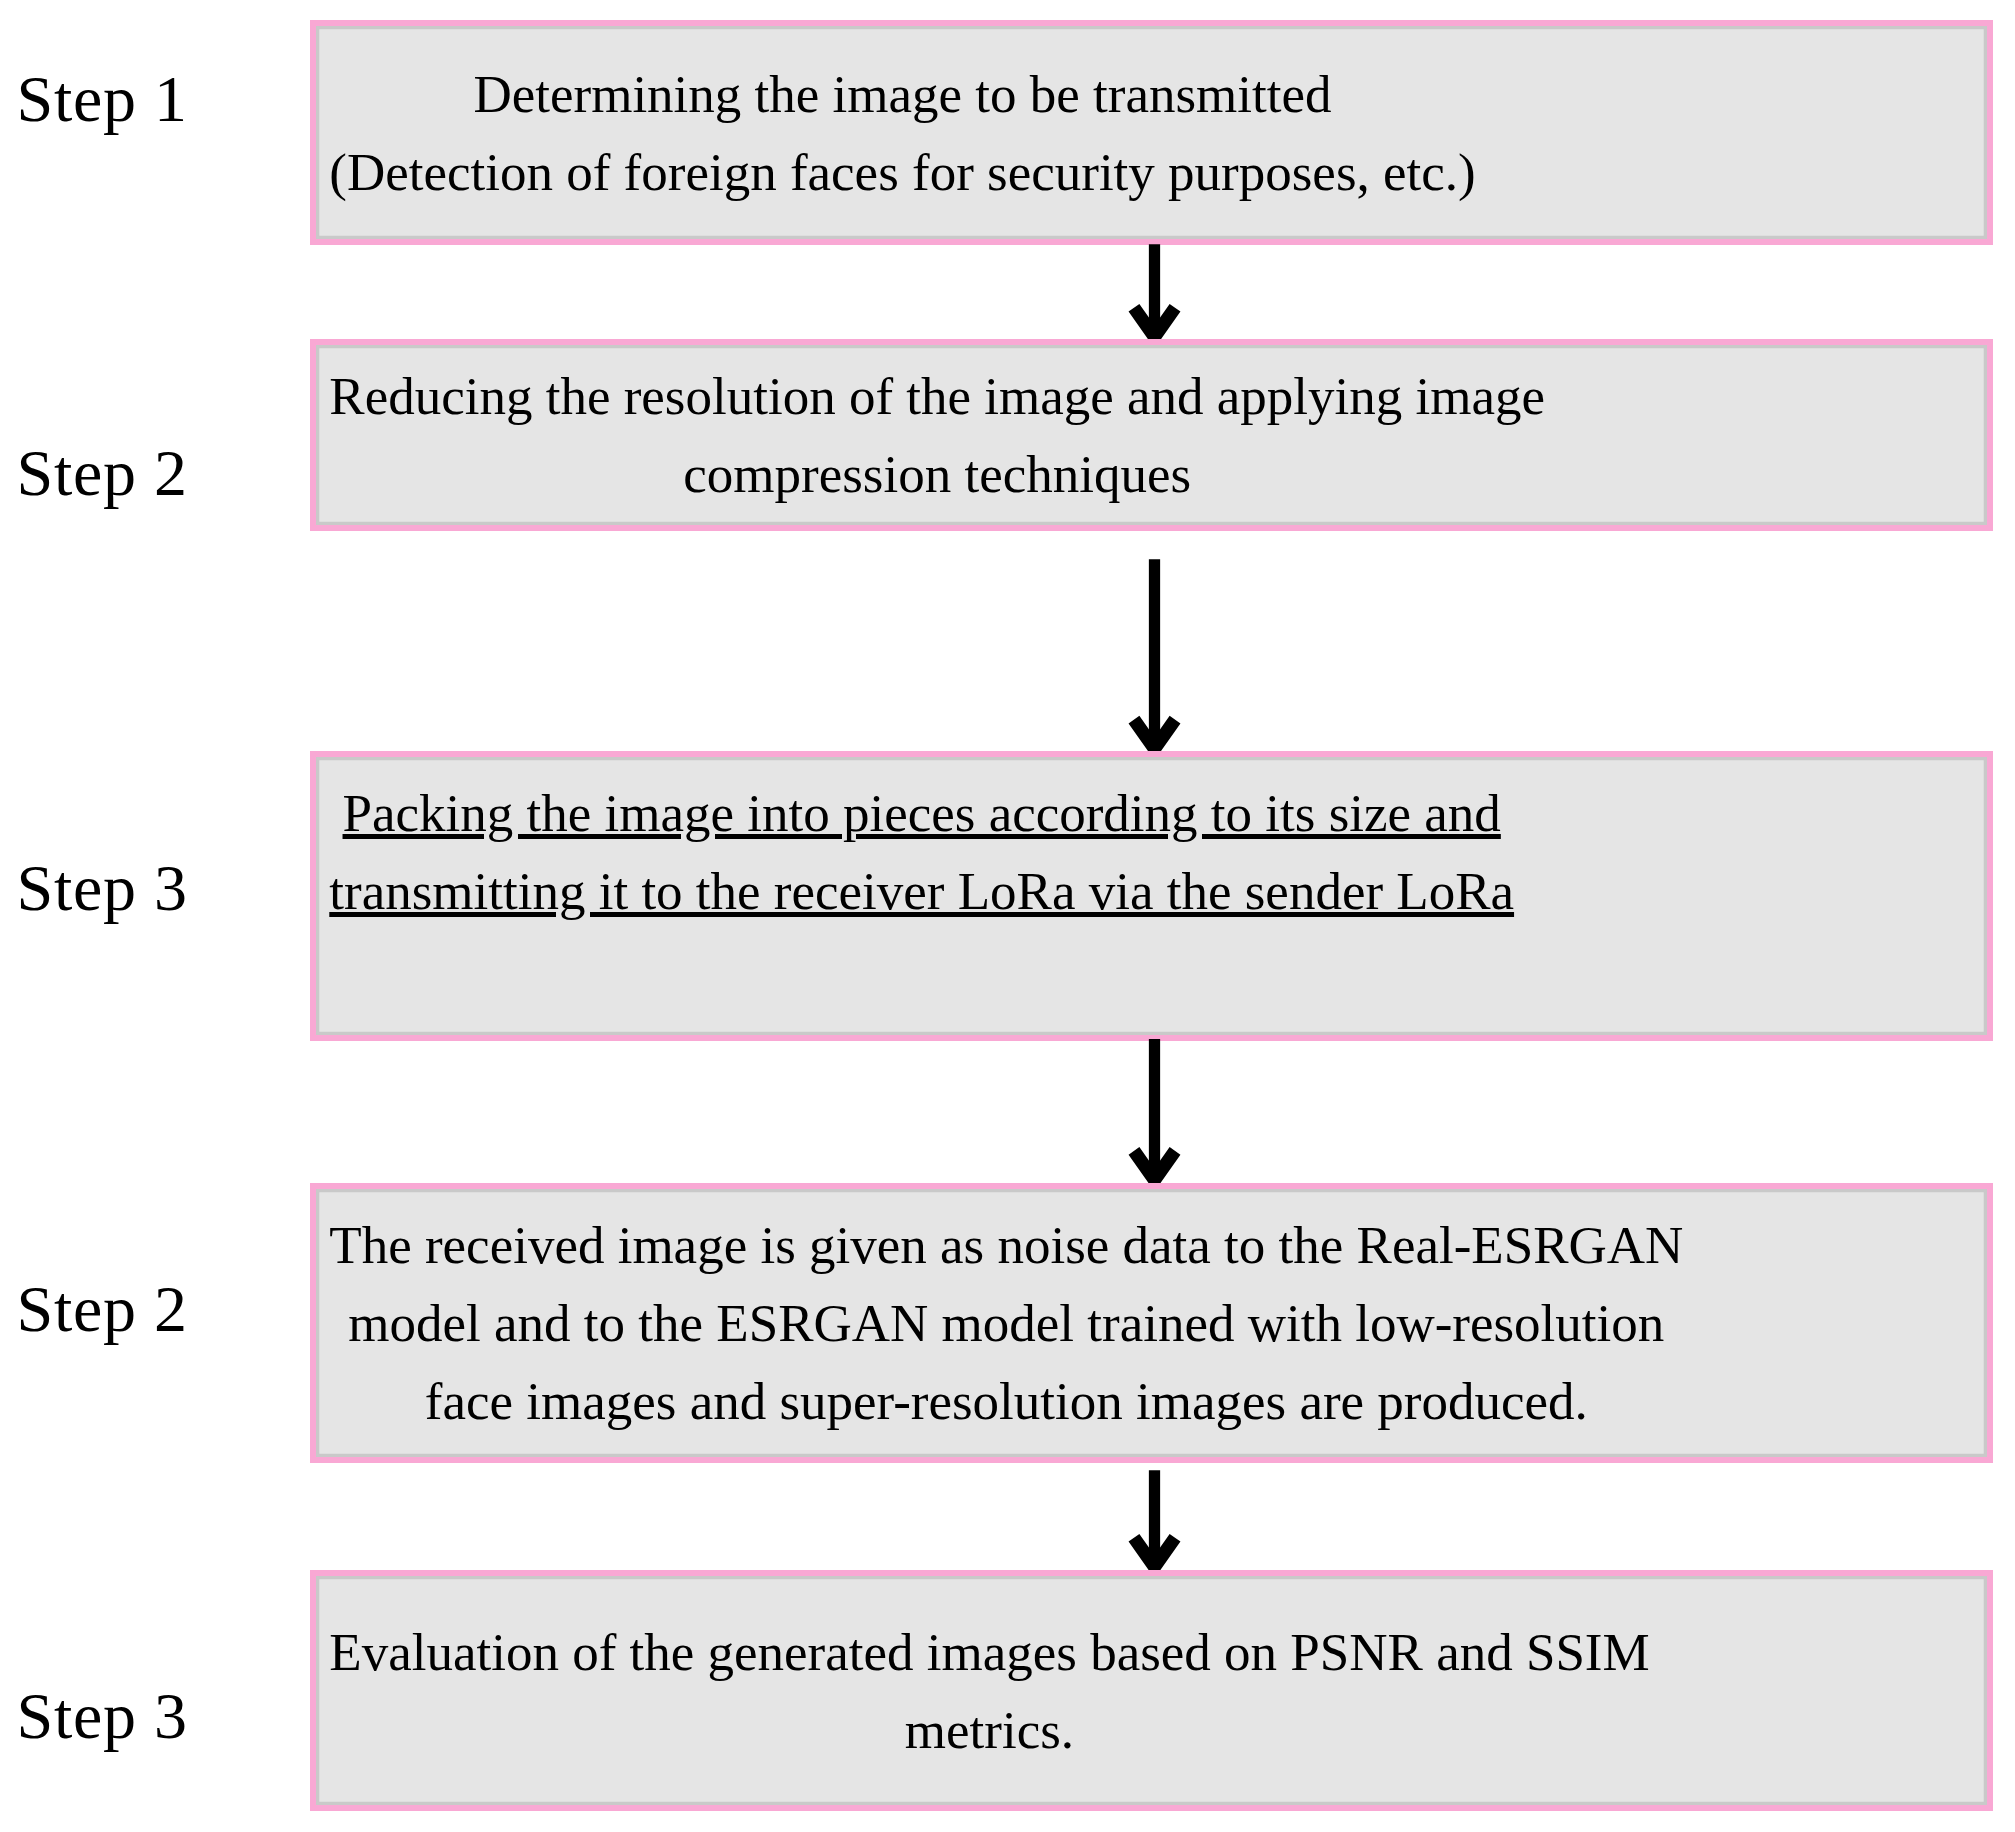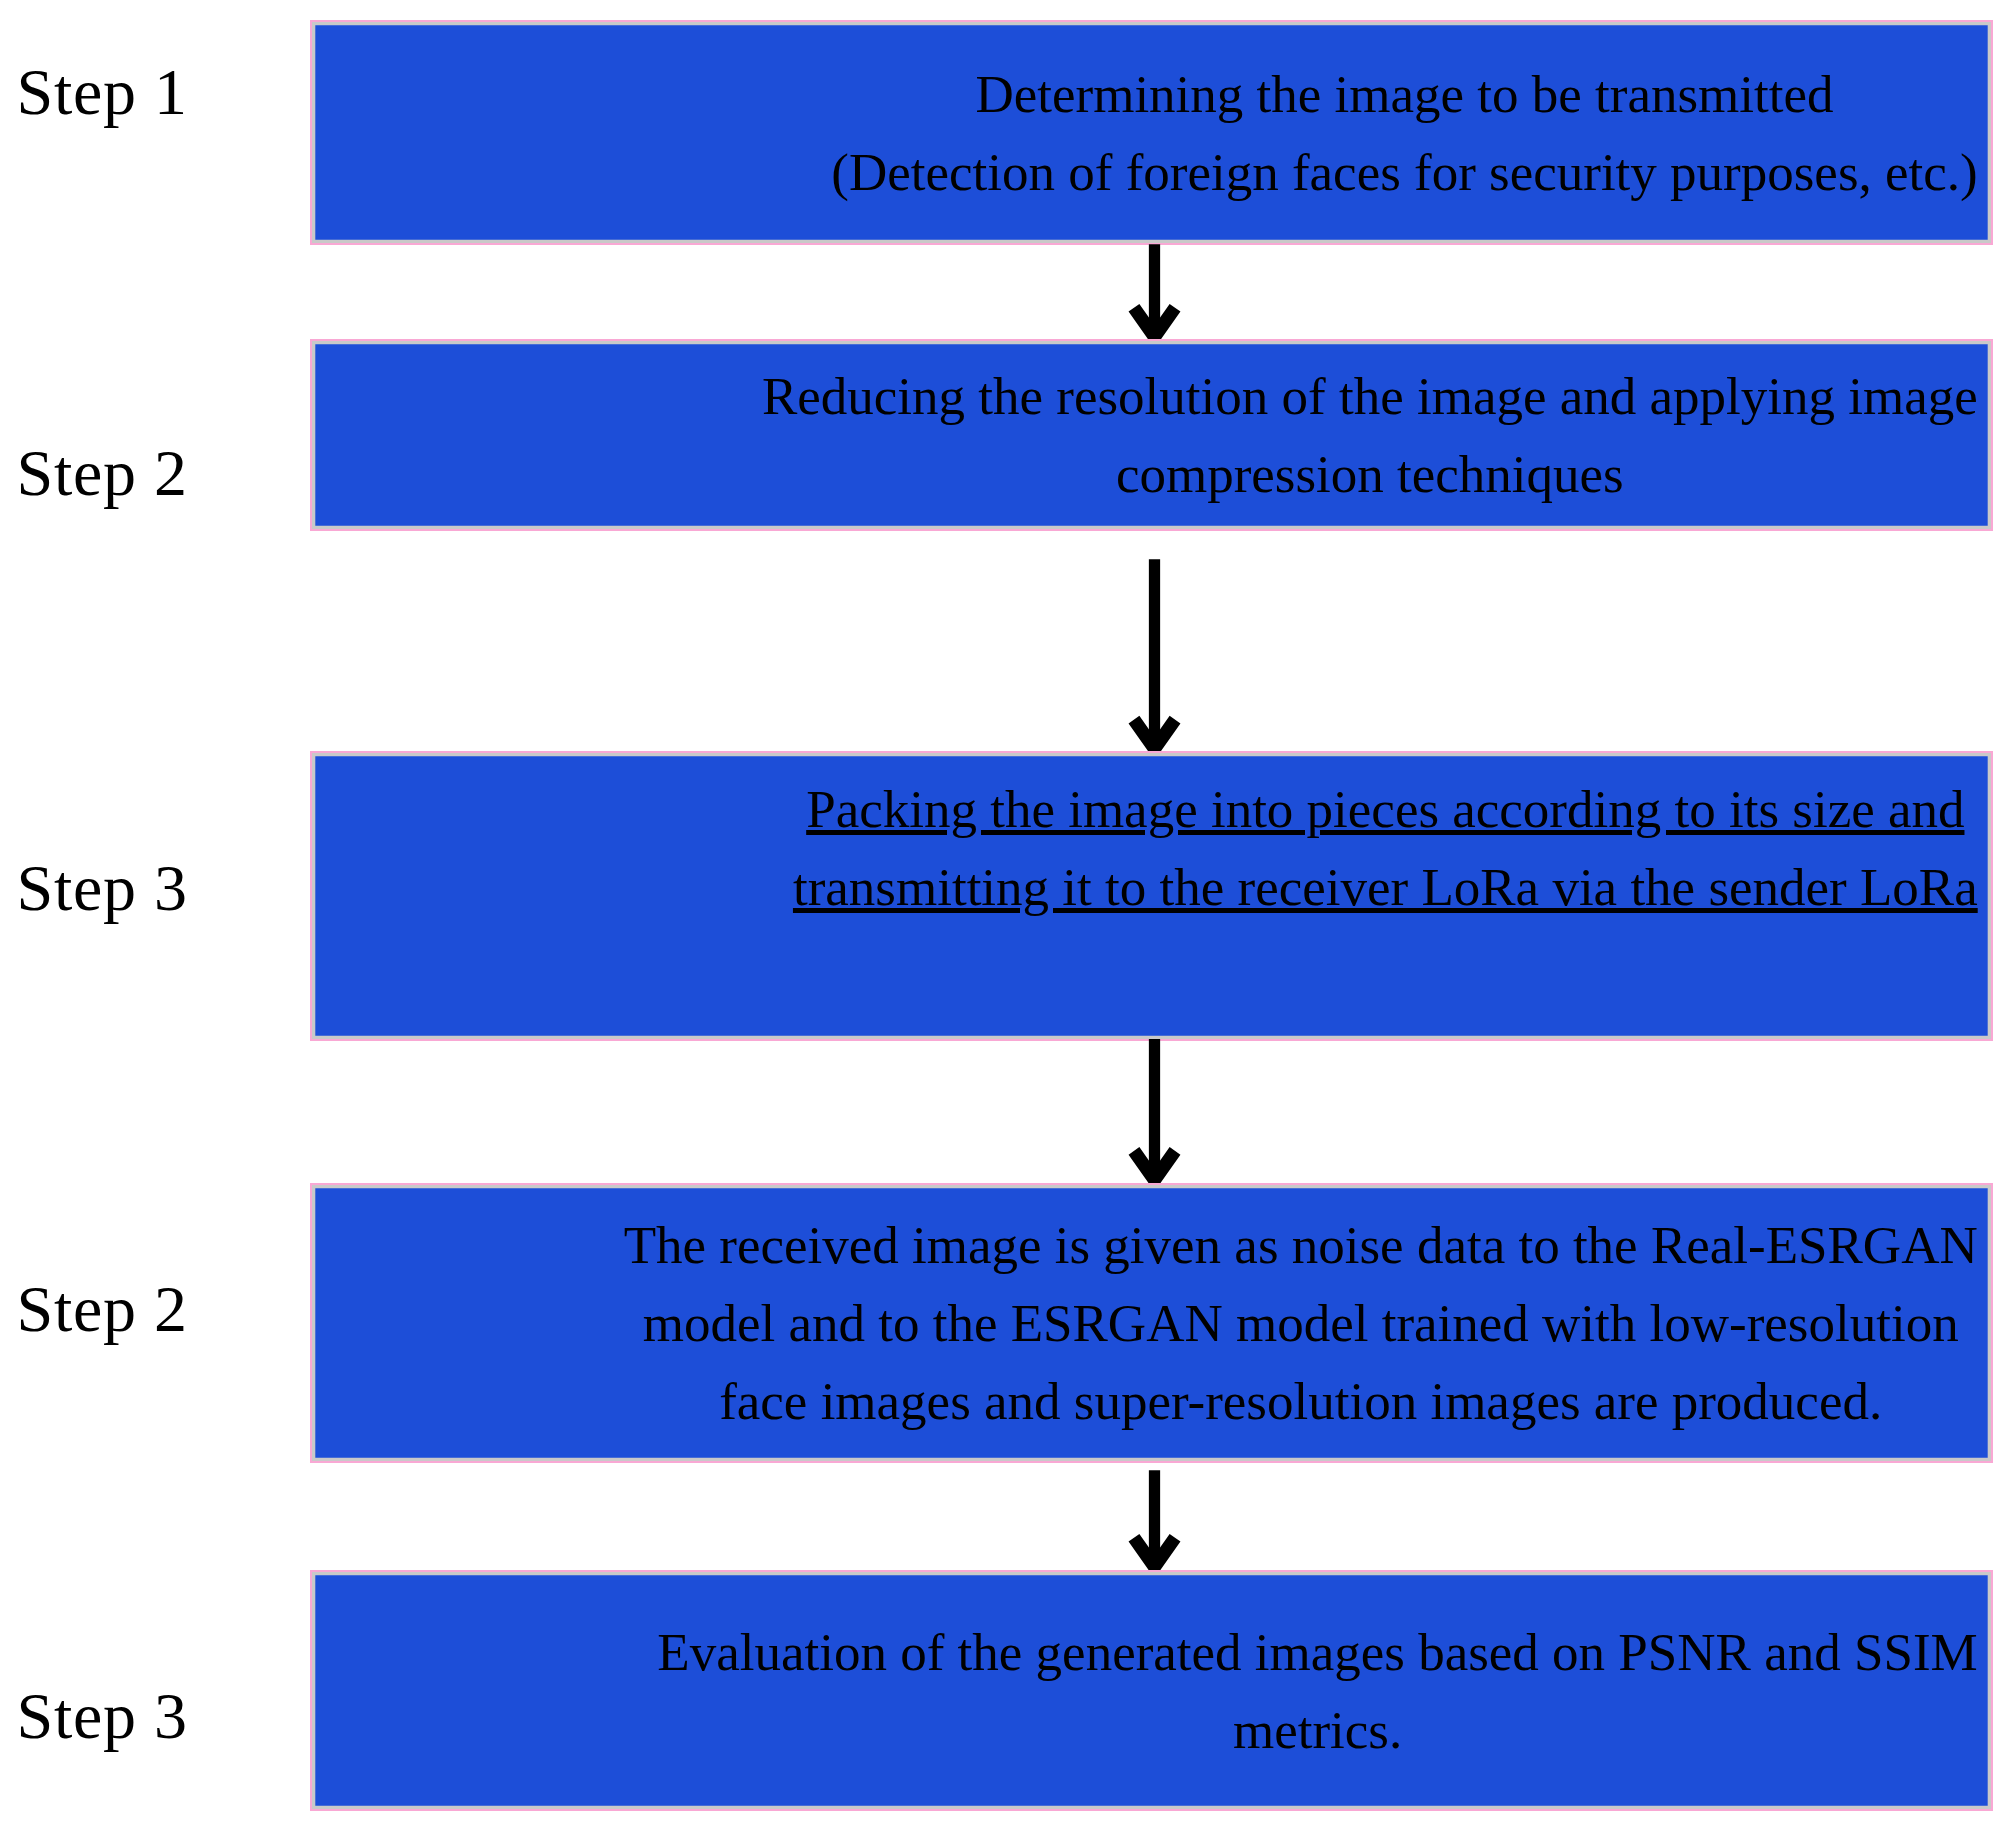--- a/index.html
+++ b/index.html
@@ -23,27 +23,27 @@
     font-size: 66px;
     line-height: 66px;
     letter-spacing: 0.7px;
     white-space: nowrap;
   }
   .flow-box {
     position: absolute;
     left: 310px;
     width: 1683px;
     box-sizing: border-box;
-    border: 2px solid #f9a8d4;
-    background: #1d4ed8;
+    border: 6px solid #f9a8d4;
+    background: #e5e5e5;
     box-shadow: inset 0 0 0 3.3px #c9c9c9;
     display: flex;
     flex-direction: column;
     justify-content: center;
-    align-items: flex-end;
+    align-items: flex-start;
   }
   .flow-box.box-top {
     justify-content: flex-start;
     padding-top: 16.6px;
     text-decoration: underline;
   }
   .box-text {
     font-size: 53px;
     line-height: 78px;
     text-align: center;
@@ -55,21 +55,21 @@
     left: 1128px;
     width: 53px;
     display: block;
   }
 </style>
 </head>
 <body>
 
 <div class="canvas">
 
-  <div class="step-label" style="top:59px">Step 1</div>
+  <div class="step-label" style="top:66px">Step 1</div>
   <div class="step-label" style="top:440px">Step 2</div>
   <div class="step-label" style="top:855px">Step 3</div>
   <div class="step-label" style="top:1276px">Step 2</div>
   <div class="step-label" style="top:1683px">Step 3</div>
 
   <div class="flow-box" style="top:20px;height:225px">
     <div class="box-text">Determining the image to be transmitted
 (Detection of foreign faces for security purposes, etc.)</div>
   </div>
 

